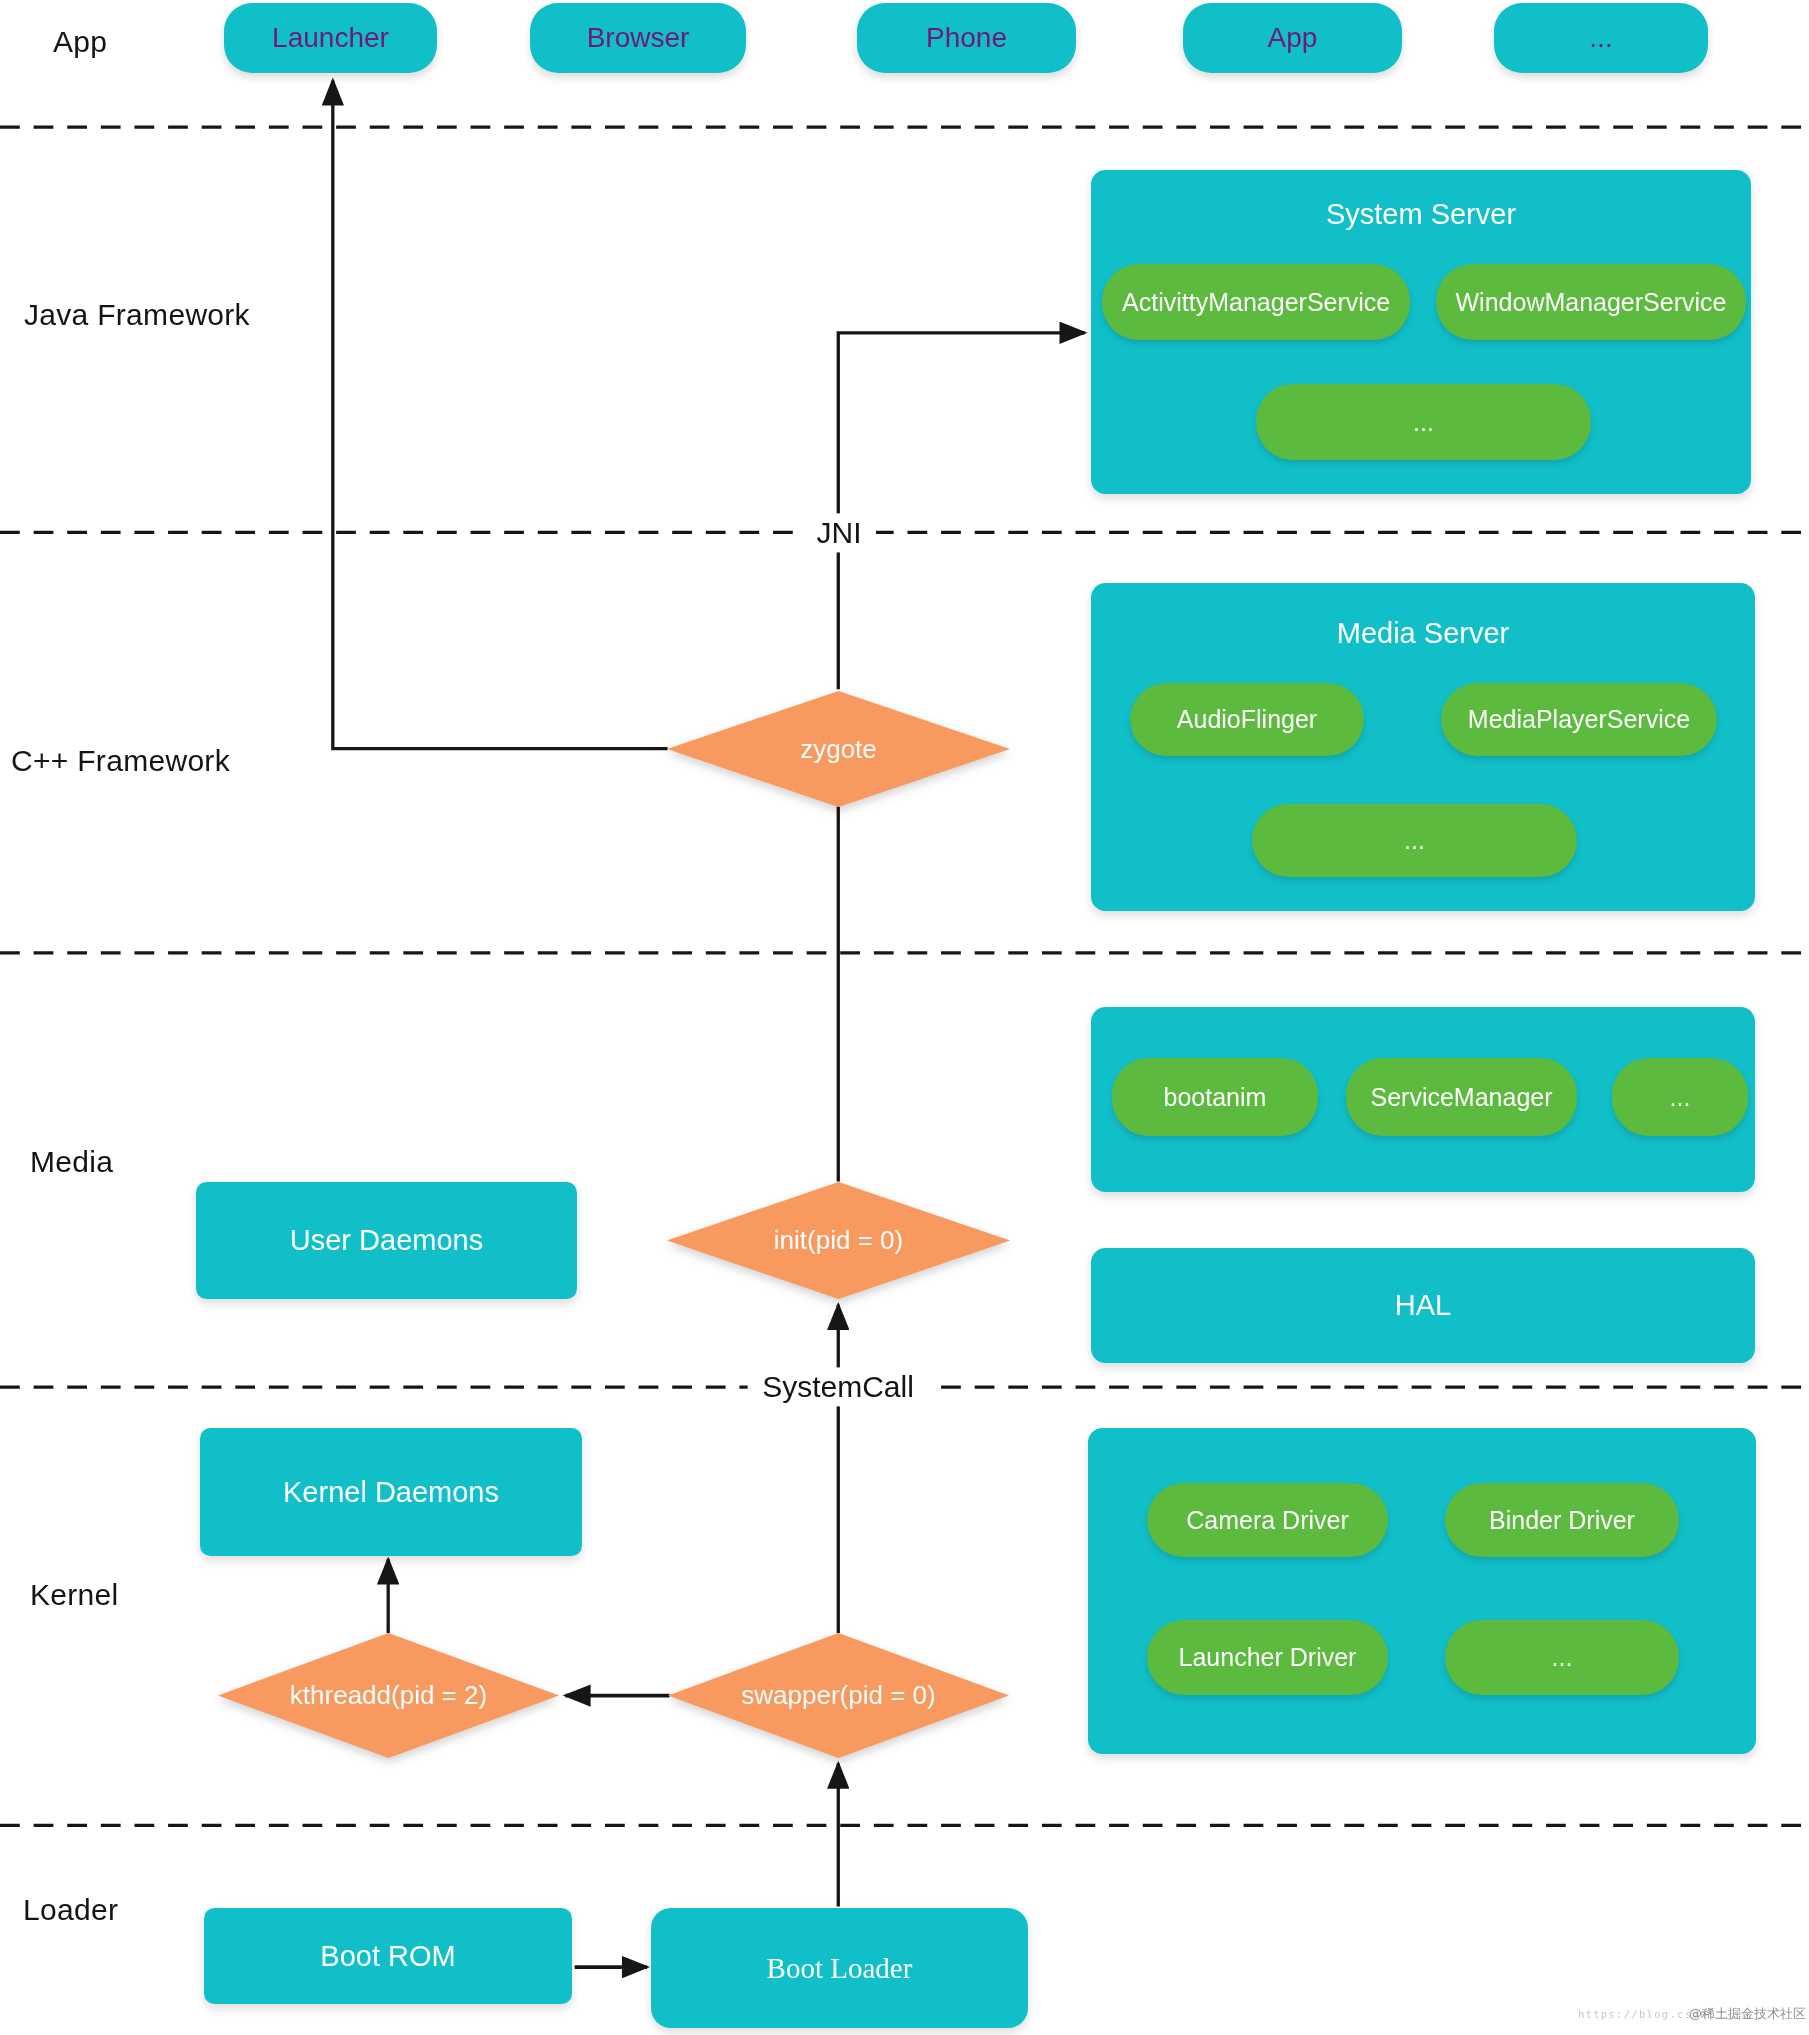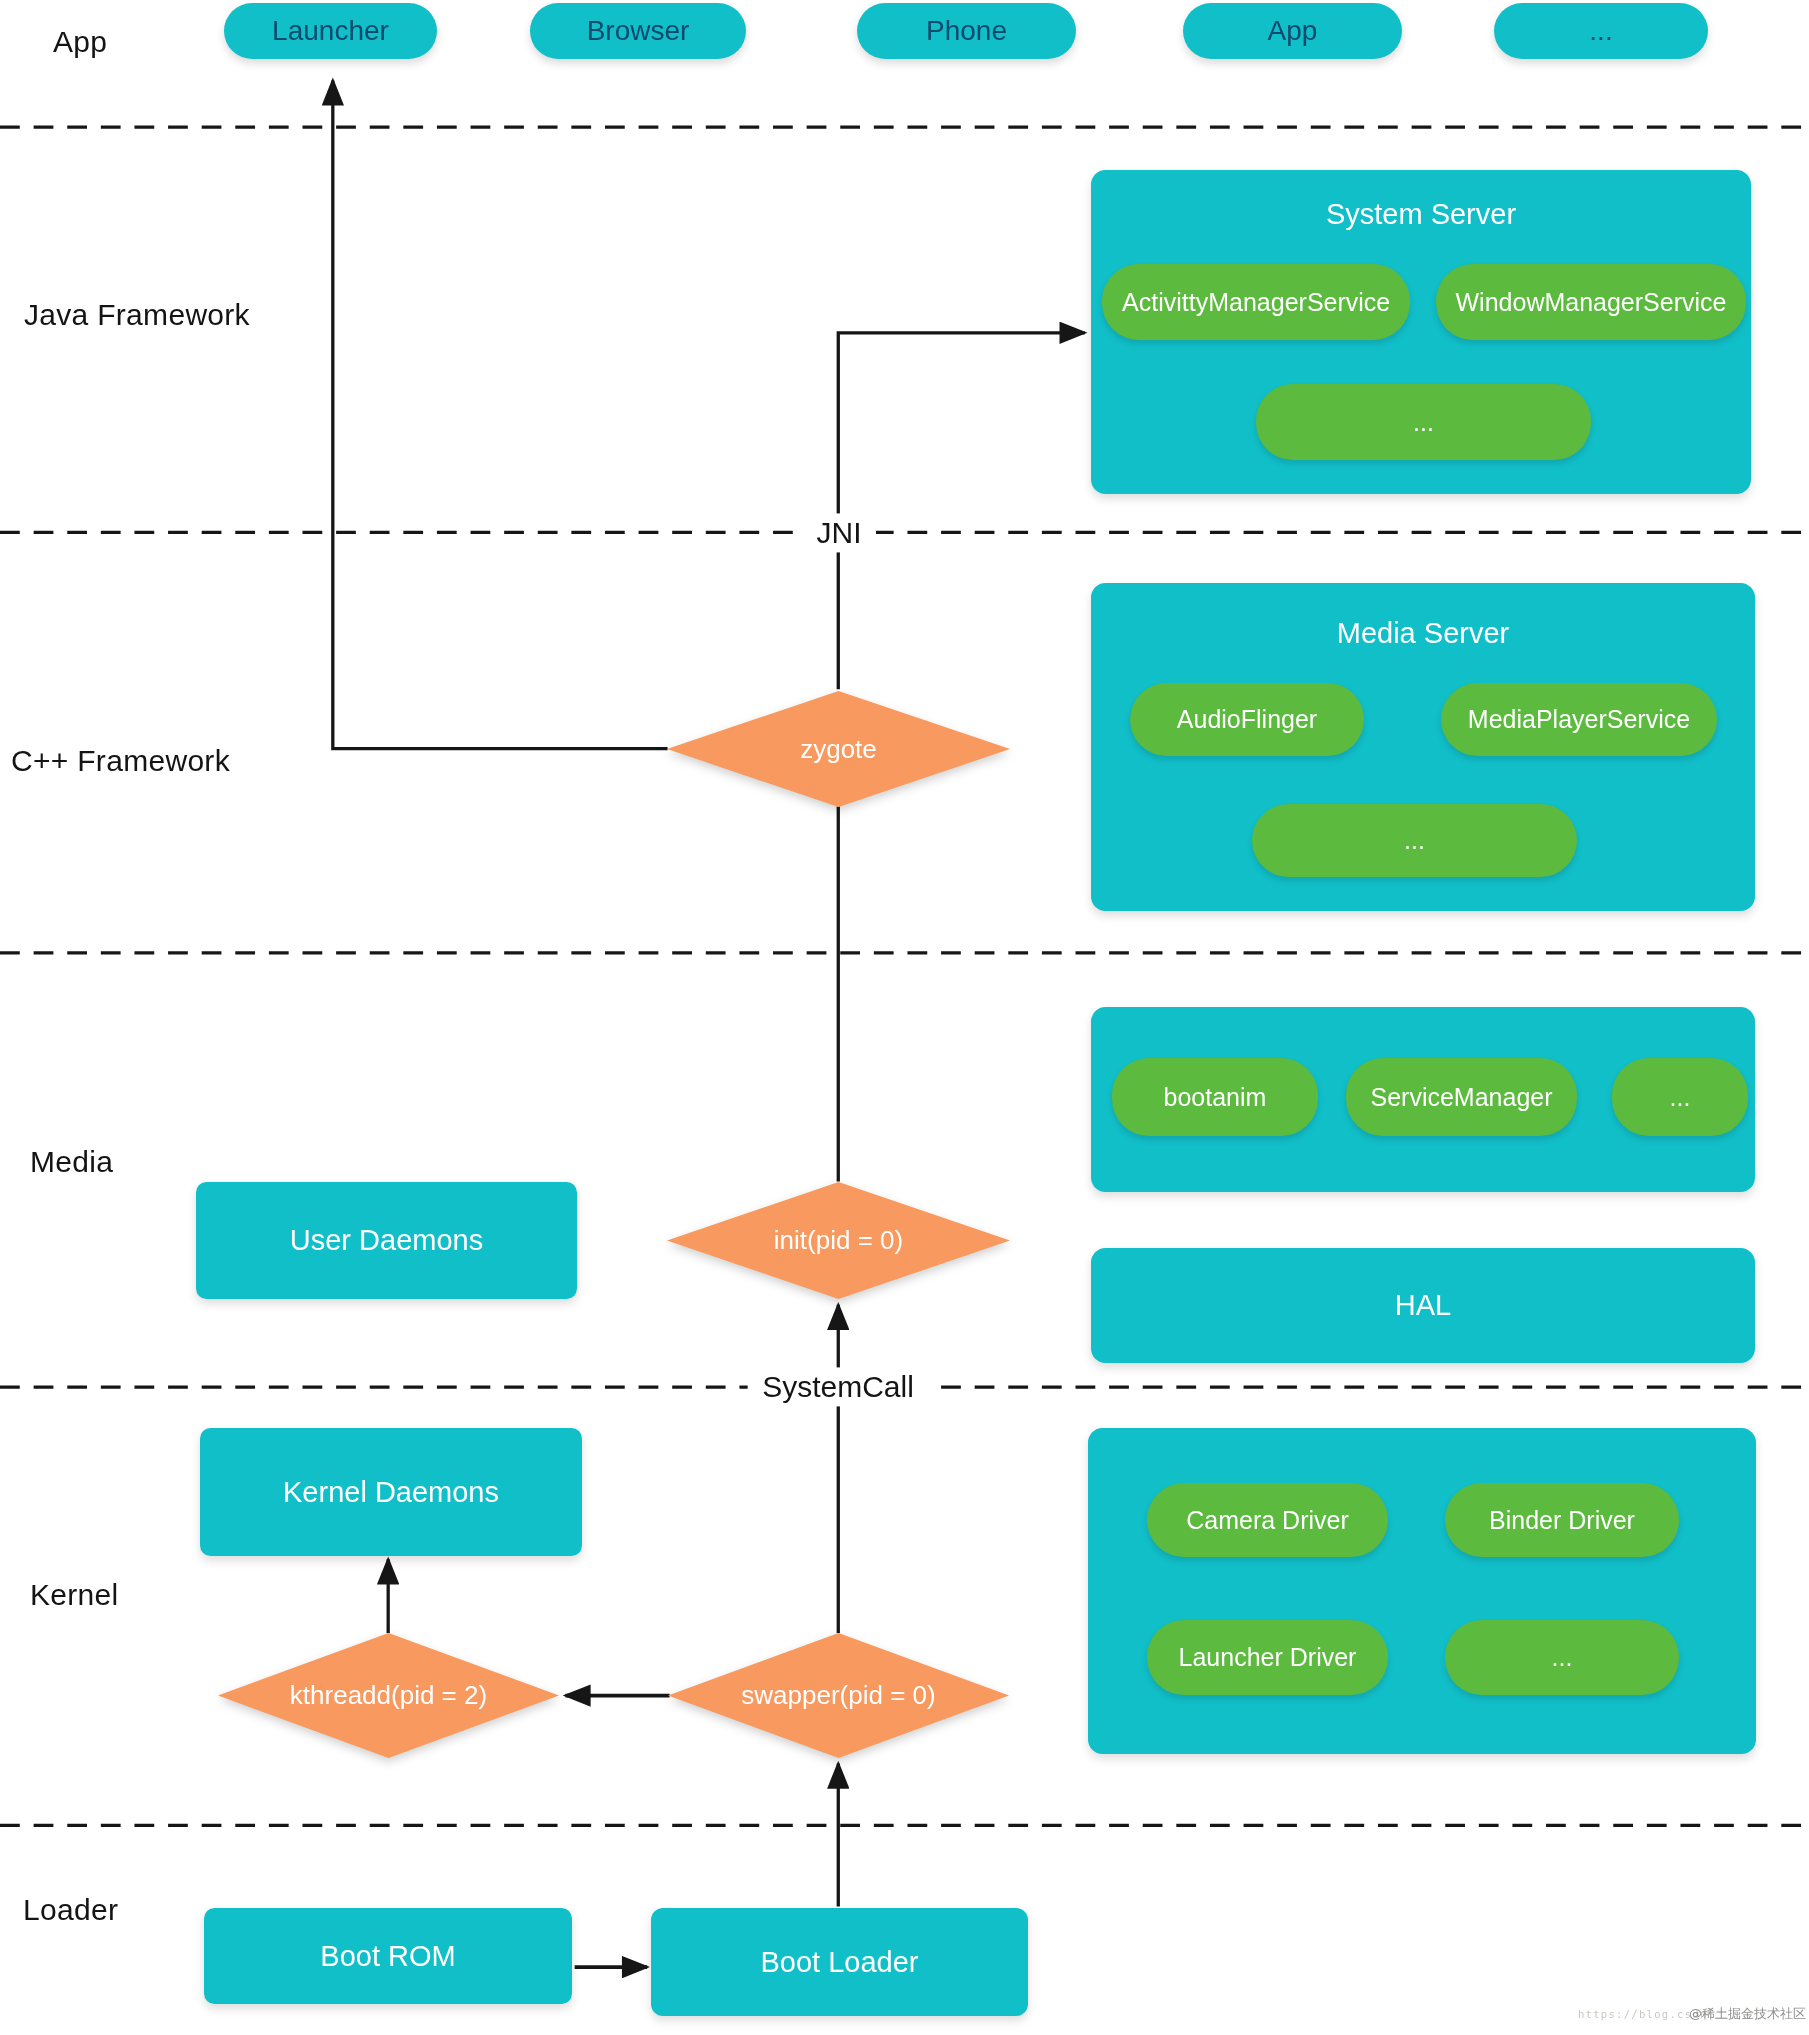--- a/index.html
+++ b/index.html
@@ -13,22 +13,22 @@
   .lines{position:absolute; inset:0; width:1809px; height:2035px; z-index:1;}
   .row-label{
     position:absolute; z-index:2; color:#141414; font-size:30px; line-height:36px;
     white-space:nowrap; letter-spacing:0.3px;
   }
   .sep-label{
     position:absolute; z-index:3; transform:translate(-50%,-50%);
     background:#ffffff; color:#141414; font-size:30px; padding:2.6px 14.5px; white-space:nowrap;
   }
   .teal-pill{
-    position:absolute; z-index:2; top:2.6px; height:56px; background:var(--teal);
-    border-radius:28px; color:#0c4a6e; font-size:28px; display:flex; align-items:center;
+    position:absolute; z-index:2; top:2.6px; height:70px; background:var(--teal);
+    border-radius:28px; color:#701a75; font-size:28px; display:flex; align-items:center;
     justify-content:center; white-space:nowrap; box-shadow:0 4.6px 8px rgba(0,0,0,.14);
   }
   .teal-box{
     position:absolute; z-index:2; background:var(--teal); border-radius:14.5px;
     box-shadow:0 4.6px 9.2px rgba(0,0,0,.13); color:#fff;
   }
   .teal-box.center{display:flex; align-items:center; justify-content:center;
     font-size:29px; white-space:nowrap;}
   .box-title{
     position:absolute; left:0; right:0; text-align:center; color:#fff; font-size:29px;
@@ -124,21 +124,21 @@
   <div class="teal-box" style="left:1088px; top:1428px; width:668px; height:326px;">
     <div class="green-pill" style="left:59px; top:55px; width:241px; height:74px;">Camera Driver</div>
     <div class="green-pill" style="left:357px; top:55px; width:234px; height:74px;">Binder Driver</div>
     <div class="green-pill" style="left:59px; top:192px; width:241px; height:75px;">Launcher Driver</div>
     <div class="green-pill" style="left:357px; top:192px; width:234px; height:75px;">...</div>
   </div>
 
   <div class="teal-box center" style="left:196px; top:1182px; width:381px; height:117px; border-radius:10.5px;text-align:center;">User Daemons</div>
   <div class="teal-box center" style="left:200px; top:1428px; width:382px; height:128px; border-radius:10.5px;">Kernel Daemons</div>
   <div class="teal-box center" style="left:204px; top:1908px; width:368px; height:96px; border-radius:10.5px;">Boot ROM</div>
-  <div class="teal-box center" style="left:651px; top:1908px; width:377px; height:108px; border-radius:12px;">Boot Loader</div>
+  <div class="teal-box center" style="left:651px; top:1908px; width:377px; height:120px; border-radius:20px;font-family:Liberation Serif, serif;">Boot Loader</div>
 
   <div class="diamond-wrap" style="left:667px; top:691px; width:343px; height:116px;">
     <div class="diamond">zygote</div>
   </div>
   <div class="diamond-wrap" style="left:667px; top:1182px; width:343px; height:117px;">
     <div class="diamond">init(pid = 0)</div>
   </div>
   <div class="diamond-wrap" style="left:218px; top:1633px; width:341px; height:125px;">
     <div class="diamond">kthreadd(pid = 2)</div>
   </div>

